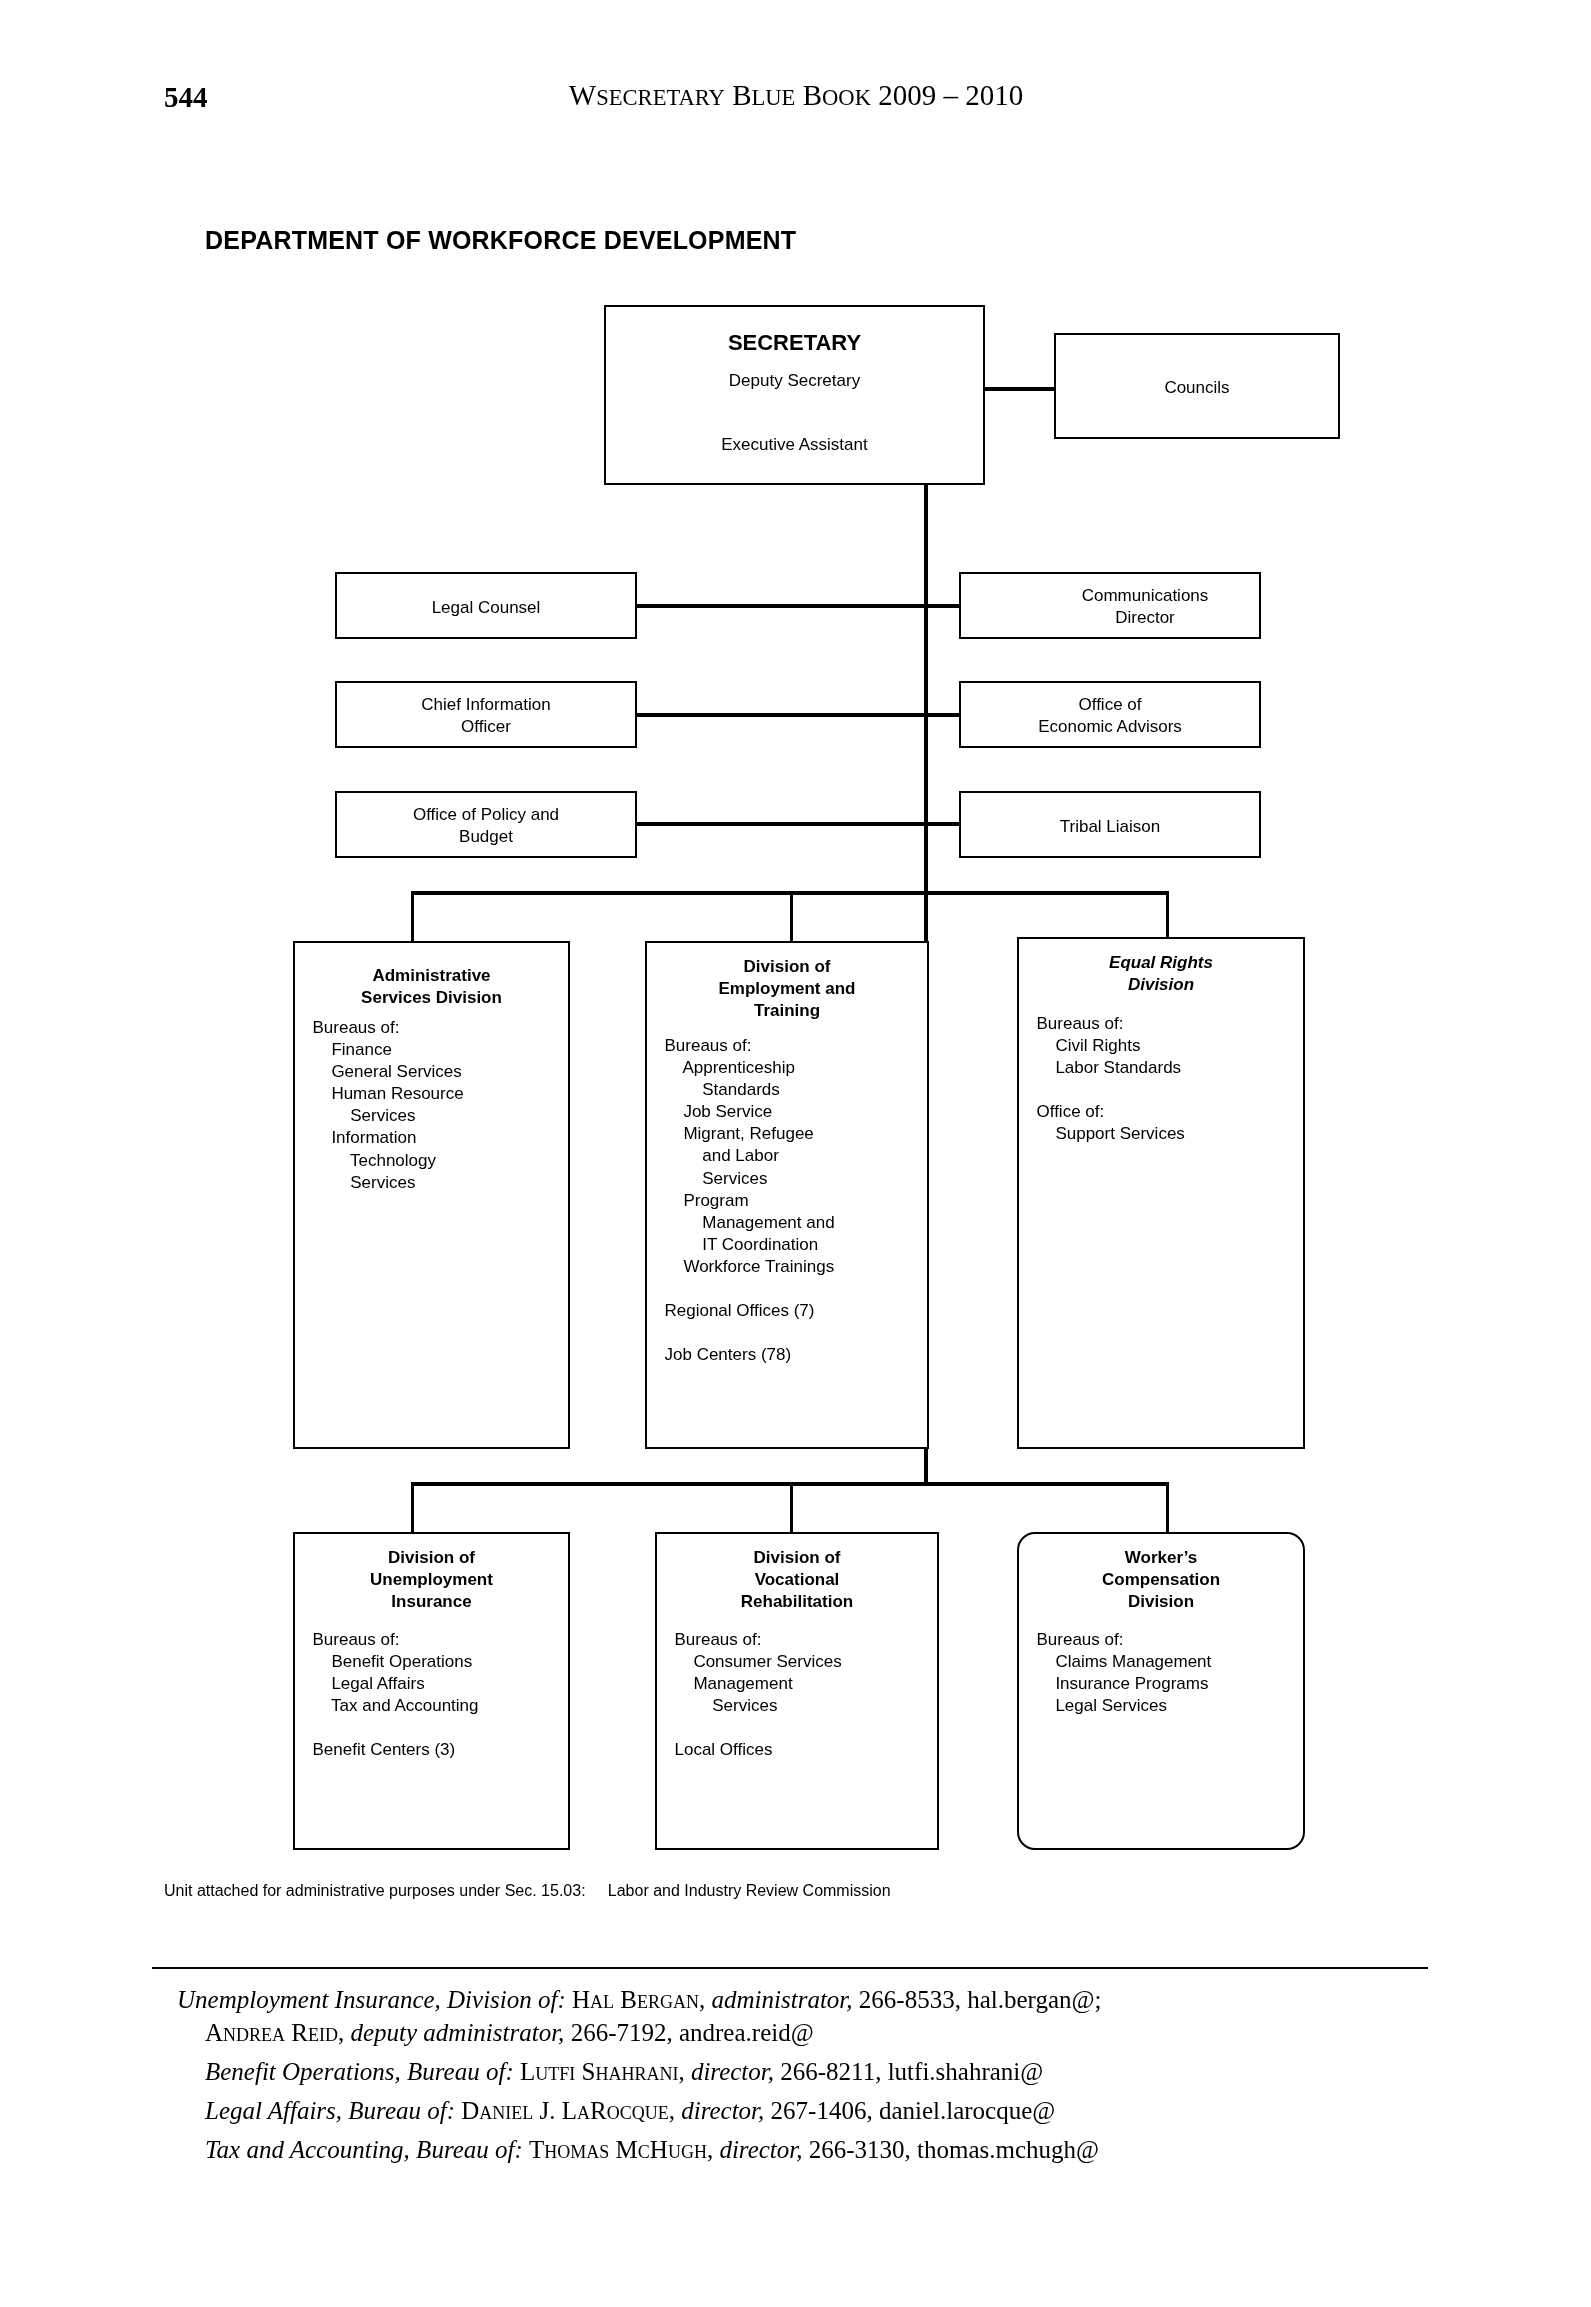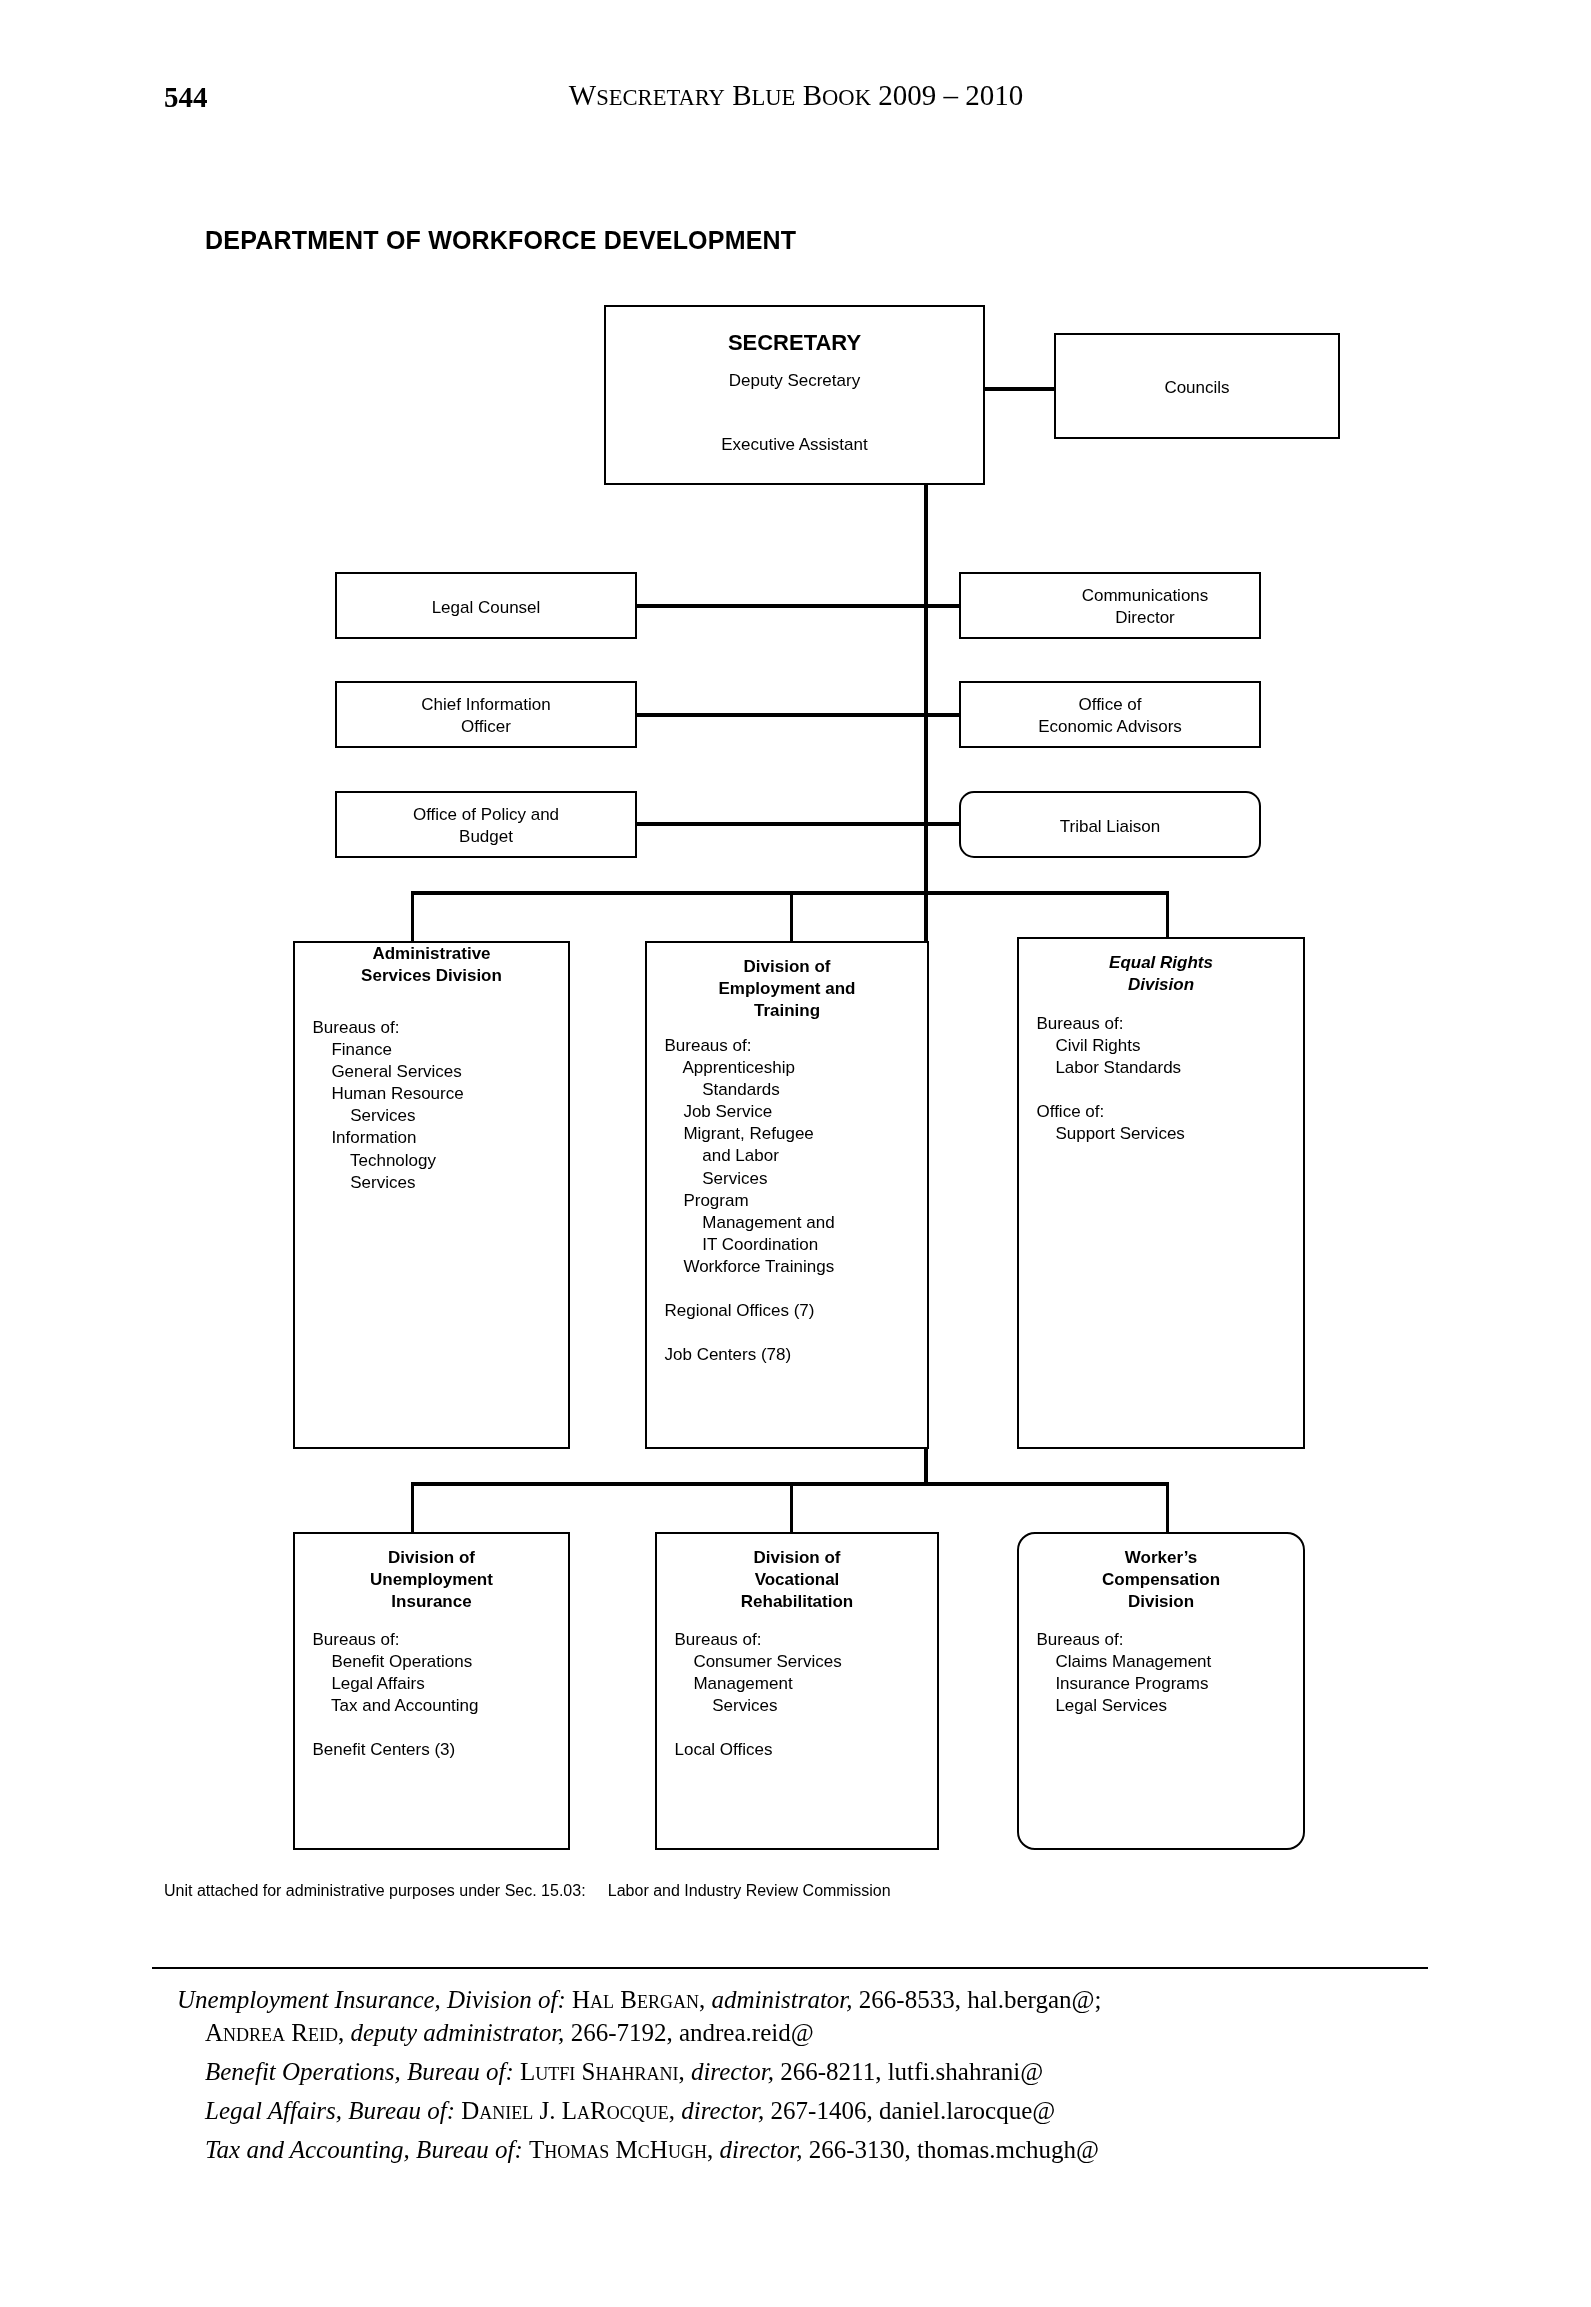--- a/index.html
+++ b/index.html
@@ -237,29 +237,29 @@
         <div class="btxt" style="top:11px; white-space:pre-line;padding-left:35px;">Communications
 Director</div>
       </div>
     </div>
     <div class="box staff-box" style="left:959px; top:681px; width:302px; height:67px;">
       <div class="inner">
         <div class="btxt" style="top:11px; white-space:pre-line;">Office of
 Economic Advisors</div>
       </div>
     </div>
-    <div class="box staff-box" style="left:959px; top:791px; width:302px; height:67px;border-radius:15px;">
+    <div class="box staff-box" style="left:959px; top:791px; width:302px; height:67px;">
       <div class="inner">
         <div class="btxt" style="top:23px; white-space:pre-line;">Tribal Liaison</div>
       </div>
     </div>
 
     <div class="box" style="left:293px; top:941px; width:277px; height:508px;">
       <div class="inner">
-        <div class="div-head" style="top:0; white-space:pre-line;">Administrative
+        <div class="div-head" style="top:22px; white-space:pre-line;">Administrative
 Services Division</div>
         <div class="div-body" style="top:74px; left:17.5px;">Bureaus of:
     Finance
     General Services
     Human Resource
         Services
     Information
         Technology
         Services</div>
       </div>

